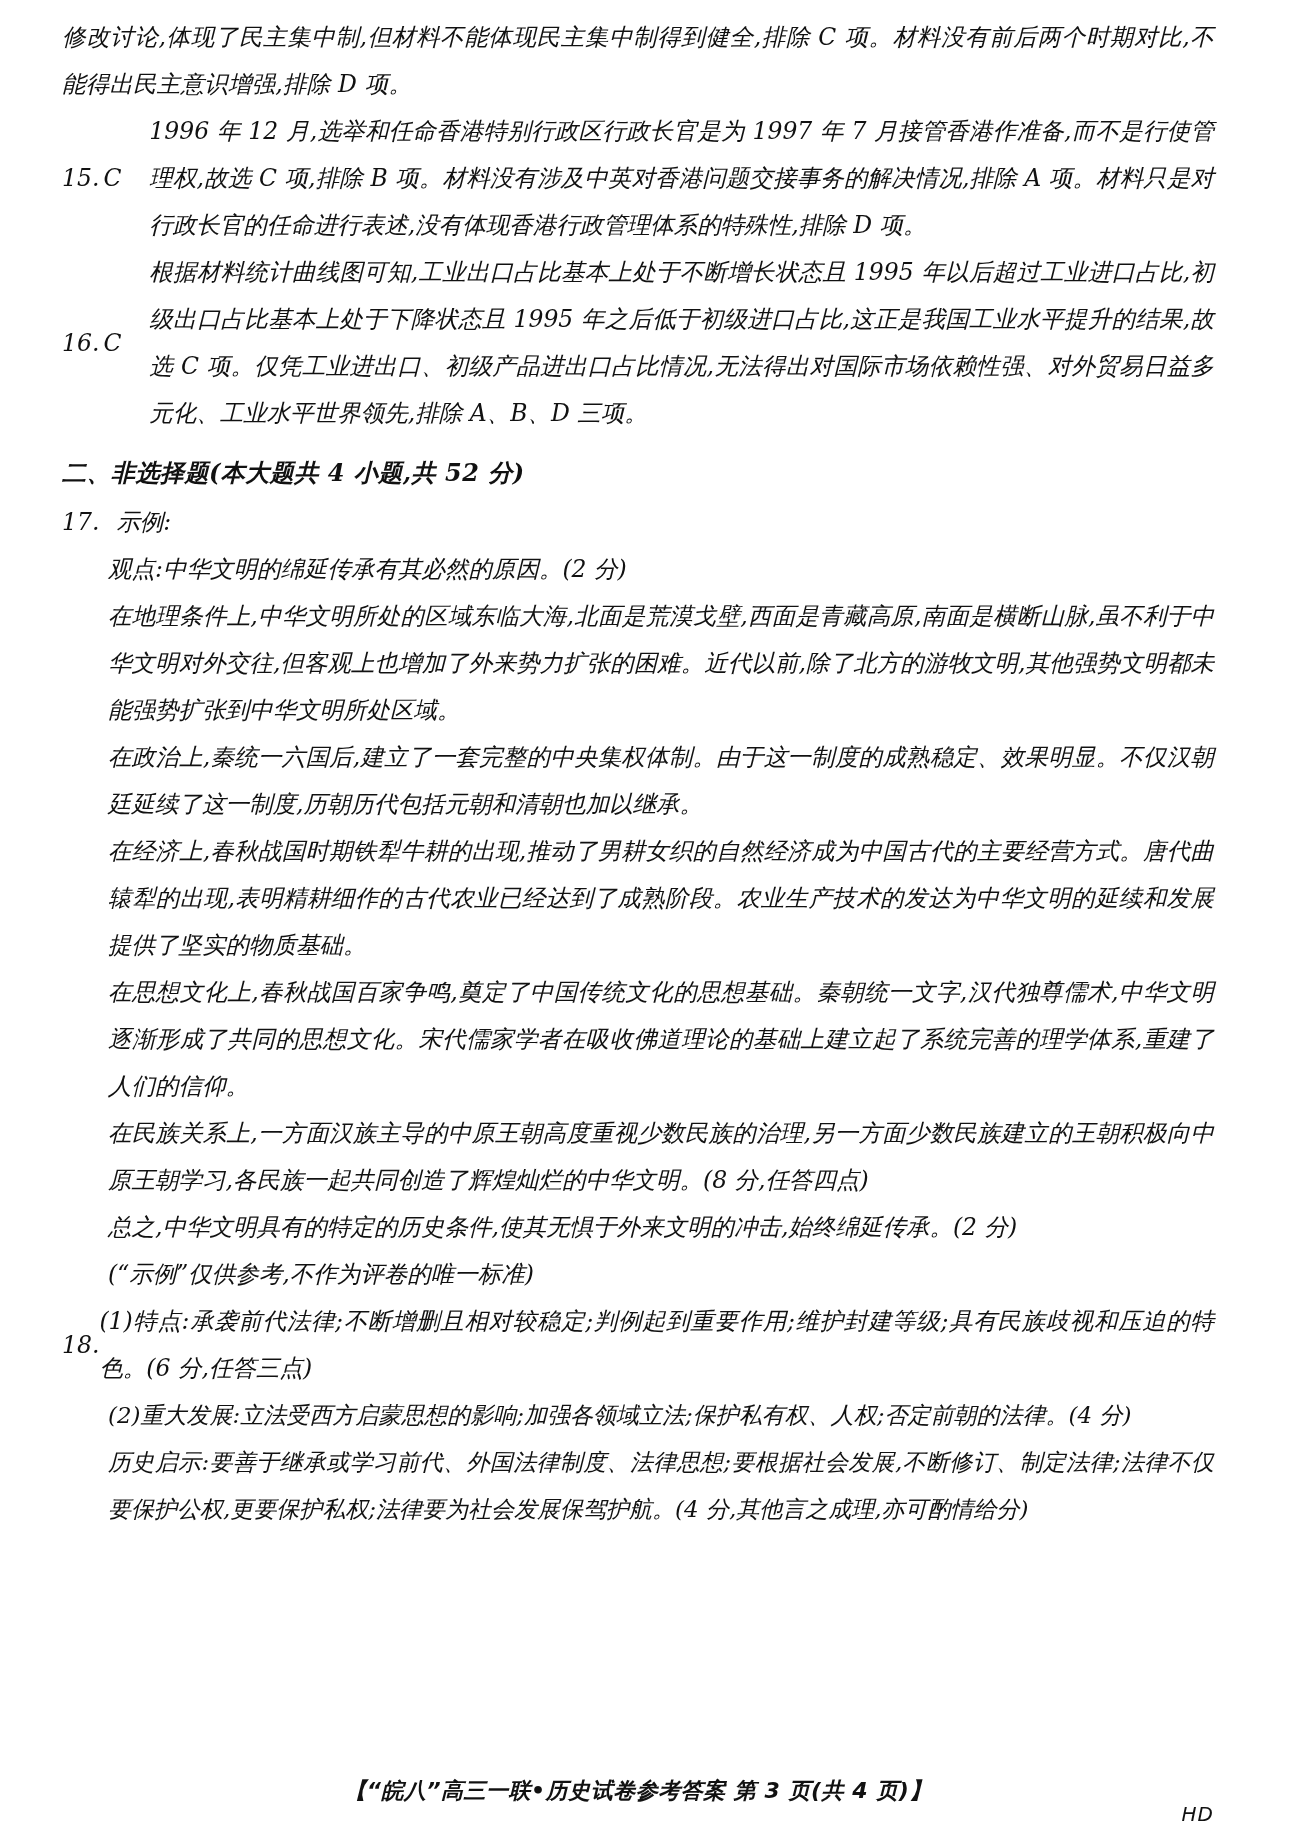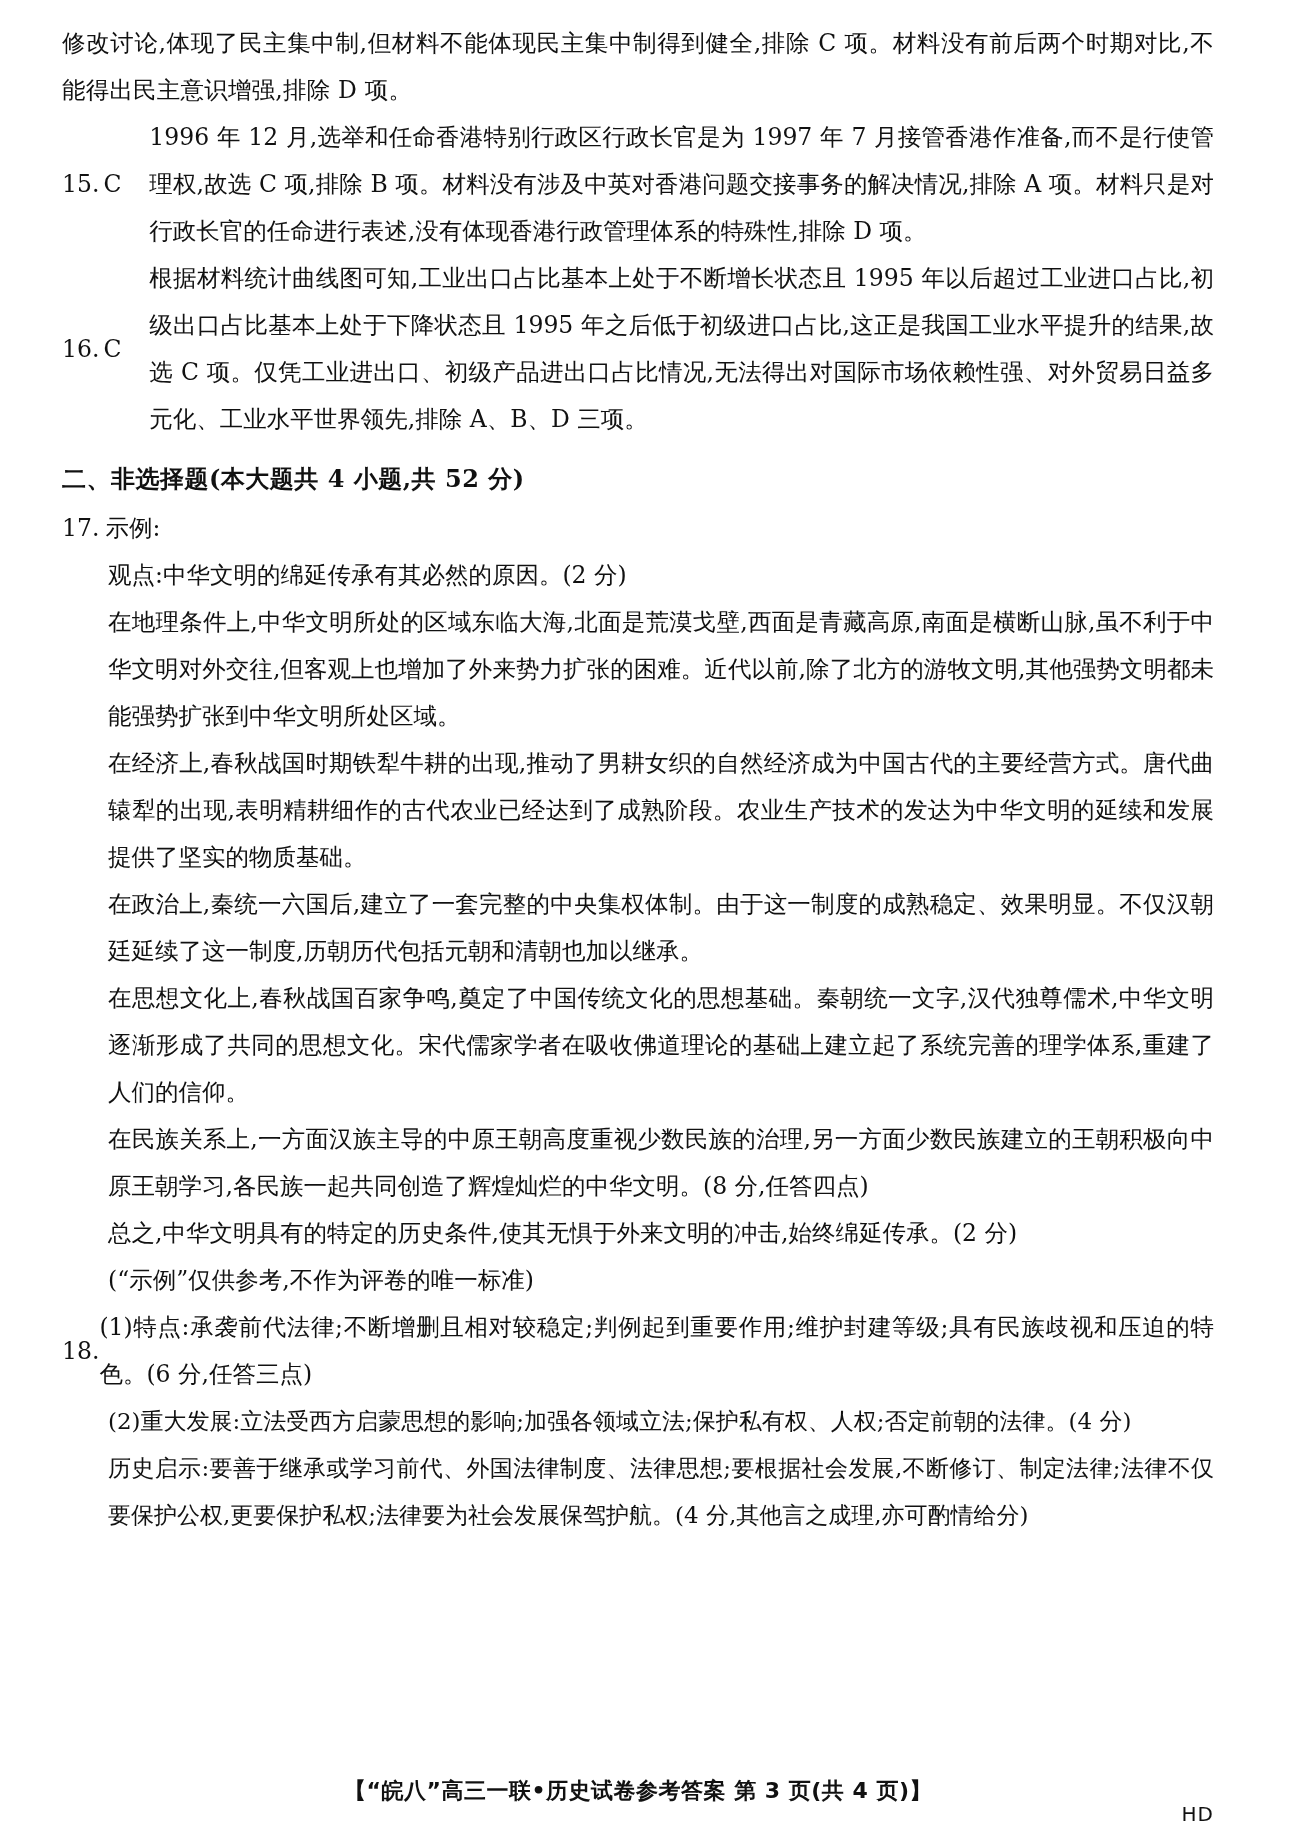--- a/index.html
+++ b/index.html
@@ -11,22 +11,23 @@
     width: 1291px;
     min-height: 1834px;
     font-family: "DejaVu Serif", "Liberation Serif", serif;
     color: #111111;
     position: relative;
   }
   .page {
     width: 1276px;
     min-height: 1834px;
     box-sizing: border-box;
-    padding: 20px 62px 0 62px;
+    padding: 14px 62px 0 62px;
     position: relative;
+    font-style: italic;
   }
   .line {
     font-size: 23.5px;
     line-height: 47px;
     letter-spacing: 0.2px;
     text-align: justify;
     text-justify: inter-ideograph;
     white-space: pre-wrap;
   }
   .para {
@@ -115,27 +116,27 @@
   <div class="numbered">
     <span class="num">16.</span>
     <span class="num" style="padding-left:4px;">C</span>
     <span class="body" style="padding-left:28px;">根据材料统计曲线图可知,工业出口占比基本上处于不断增长状态且 1995 年以后超过工业进口占比,初级出口占比基本上处于下降状态且 1995 年之后低于初级进口占比,这正是我国工业水平提升的结果,故选 C 项。仅凭工业进出口、初级产品进出口占比情况,无法得出对国际市场依赖性强、对外贸易日益多元化、工业水平世界领先,排除 A、B、D 三项。</span>
   </div>
 
   <div class="section-title">二、非选择题(本大题共 4 小题,共 52 分)</div>
 
   <div class="numbered">
     <span class="num">17.</span>
-    <span class="body" style="padding-left:6px;">示例:</span>
+    <span class="body" style="padding-left:6px;margin-left:11px;">示例:</span>
   </div>
 
   <div class="sub">观点:中华文明的绵延传承有其必然的原因。(2 分)</div>
   <div class="sub">在地理条件上,中华文明所处的区域东临大海,北面是荒漠戈壁,西面是青藏高原,南面是横断山脉,虽不利于中华文明对外交往,但客观上也增加了外来势力扩张的困难。近代以前,除了北方的游牧文明,其他强势文明都未能强势扩张到中华文明所处区域。</div>
+  <div class="sub">在政治上,秦统一六国后,建立了一套完整的中央集权体制。由于这一制度的成熟稳定、效果明显。不仅汉朝廷延续了这一制度,历朝历代包括元朝和清朝也加以继承。</div>
   <div class="sub">在经济上,春秋战国时期铁犁牛耕的出现,推动了男耕女织的自然经济成为中国古代的主要经营方式。唐代曲辕犁的出现,表明精耕细作的古代农业已经达到了成熟阶段。农业生产技术的发达为中华文明的延续和发展提供了坚实的物质基础。</div>
-  <div class="sub">在政治上,秦统一六国后,建立了一套完整的中央集权体制。由于这一制度的成熟稳定、效果明显。不仅汉朝廷延续了这一制度,历朝历代包括元朝和清朝也加以继承。</div>
   <div class="sub">在思想文化上,春秋战国百家争鸣,奠定了中国传统文化的思想基础。秦朝统一文字,汉代独尊儒术,中华文明逐渐形成了共同的思想文化。宋代儒家学者在吸收佛道理论的基础上建立起了系统完善的理学体系,重建了人们的信仰。</div>
   <div class="sub">在民族关系上,一方面汉族主导的中原王朝高度重视少数民族的治理,另一方面少数民族建立的王朝积极向中原王朝学习,各民族一起共同创造了辉煌灿烂的中华文明。(8 分,任答四点)</div>
   <div class="sub">总之,中华文明具有的特定的历史条件,使其无惧于外来文明的冲击,始终绵延传承。(2 分)</div>
   <div class="sub">(“示例”仅供参考,不作为评卷的唯一标准)</div>
 
   <div class="numbered">
     <span class="num">18.</span>
     <span class="body">(1)特点:承袭前代法律;不断增删且相对较稳定;判例起到重要作用;维护封建等级;具有民族歧视和压迫的特色。(6 分,任答三点)</span>
   </div>
 

